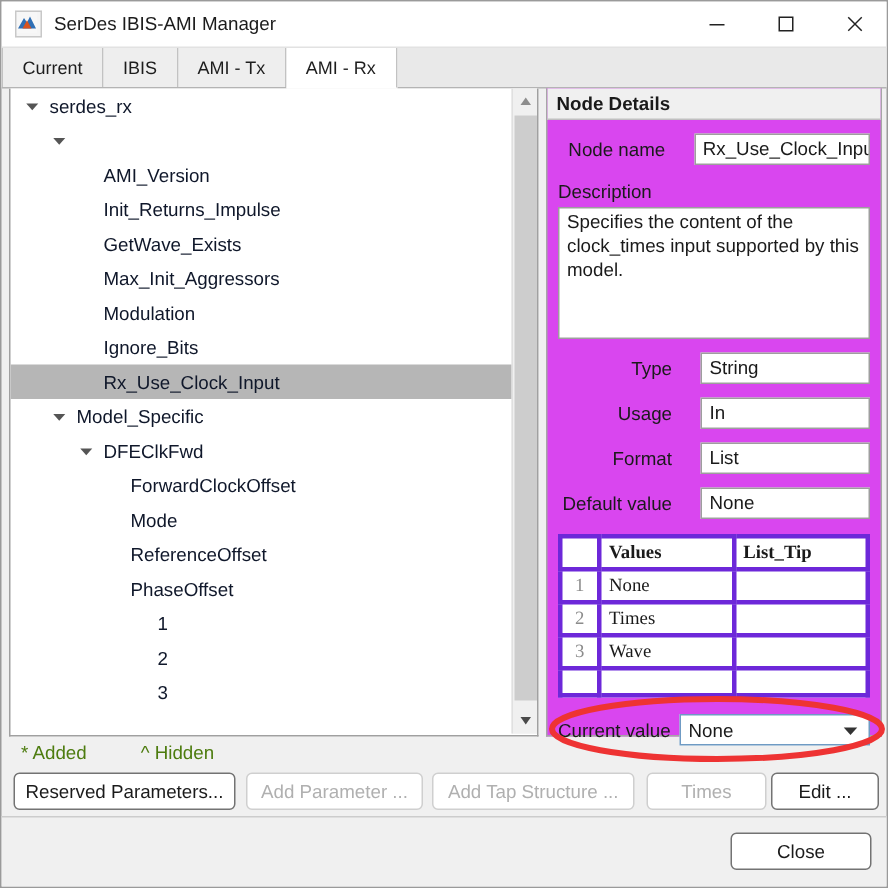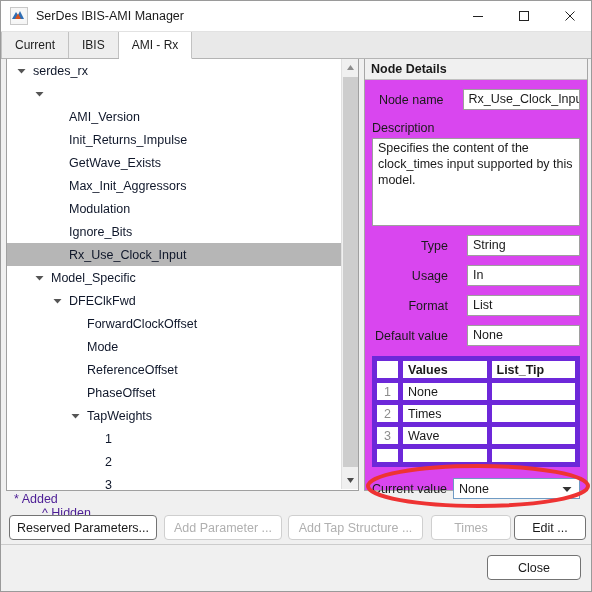--- a/index.html
+++ b/index.html
@@ -232,29 +232,30 @@
 
   
   .vtable {
     margin-top: 10px;
     border-collapse: collapse;
     width: 100%;
     background: #ffffff;
     table-layout: fixed;
   }
   .vtable th, .vtable td {
-    border: 5px solid #6d28d9;
+    border: 3px solid #6d28d9;
     height: 22px;
     font-size: 12.5px;
     font-weight: normal;
     text-align: left;
     padding: 0 0 0 5px;
     box-sizing: border-box;
     overflow: hidden;
     white-space: nowrap;
+    font-family: Liberation Serif, serif;
   }
   .vtable th {
     font-weight: bold;
     color: #1a1a1a;
     background: #ffffff;
   }
   .vtable th.idxcol, .vtable td.idxcol {
     width: 26px;
     text-align: center;
     padding-left: 0;
@@ -294,24 +295,23 @@
     right: 7px; top: 50%;
     transform: translateY(-50%);
   }
 
   
   .legendrow {
     position: absolute;
     left: 5px; top: 491px;
     width: 353px; height: 20px;
     display: flex;
-    align-items: flex-start;
-    font-size: 12.5px;
-    color: #4c1d95;
-    flex-direction: column;
+    align-items: center;
+    font-size: 12.5px;
+    color: #4d7c0f;
   }
   .legendrow .l1 { margin-left: 8px; }
   .legendrow .l2 { margin-left: 36px; }
 
   .btnrow {
     position: absolute;
     left: 0; top: 512px;
     width: 592px; height: 30px;
     display: flex;
     align-items: center;
@@ -390,20 +390,21 @@
             <line x1="1.5" y1="1.5" x2="10.5" y2="10.5" stroke="#222" stroke-width="1"></line>
             <line x1="10.5" y1="1.5" x2="1.5" y2="10.5" stroke="#222" stroke-width="1"></line>
           </svg>
       </div>
     </div>
   </div>
 
   <div class="tabstrip" id="tabstrip">
       <div class="tab first">Current</div>
       <div class="tab">IBIS</div>
+      <div class="tab">AMI - Tx</div>
       <div class="tab active">AMI - Rx</div>
       <div class="tab-filler"></div>
     </div>
 
   <div class="main">
 
     <div class="treepanel">
       <div class="treeview" id="treeview">
           <div class="trow">
             <div style="width: 8px; flex: 0 0 auto;"></div>
@@ -487,29 +488,20 @@
           </div>
           <div class="trow">
             <div style="width: 62px; flex: 0 0 auto;"></div>
             <div class="tarrow"></div>
             <div class="tlabel" style="margin-left: 5px;">ReferenceOffset</div>
           </div>
           <div class="trow">
             <div style="width: 62px; flex: 0 0 auto;"></div>
             <div class="tarrow"></div>
             <div class="tlabel" style="margin-left: 5px;">PhaseOffset</div>
-          </div>
-          <div class="trow">
-            <div style="width: 62px; flex: 0 0 auto;"></div>
-            <div class="tarrow">
-              <svg width="9" height="6" viewBox="0 0 9 6">
-                <path d="M0.5 1 L8.5 1 L4.5 5.5 Z" fill="#555"></path>
-              </svg>
-            </div>
-            <div class="tlabel" style="margin-left: 5px;">TapWeights</div>
           </div>
           <div class="trow">
             <div style="width: 80px; flex: 0 0 auto;"></div>
             <div class="tarrow"></div>
             <div class="tlabel" style="margin-left: 5px;">1</div>
           </div>
           <div class="trow">
             <div style="width: 80px; flex: 0 0 auto;"></div>
             <div class="tarrow"></div>
             <div class="tlabel" style="margin-left: 5px;">2</div>

